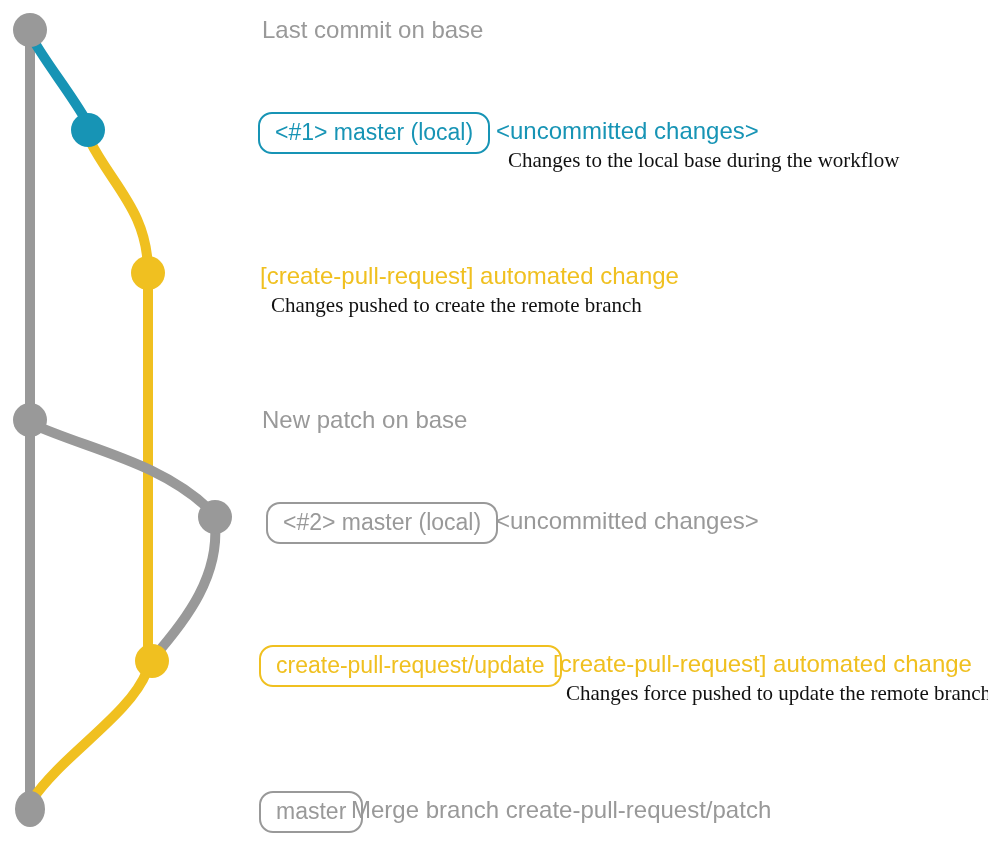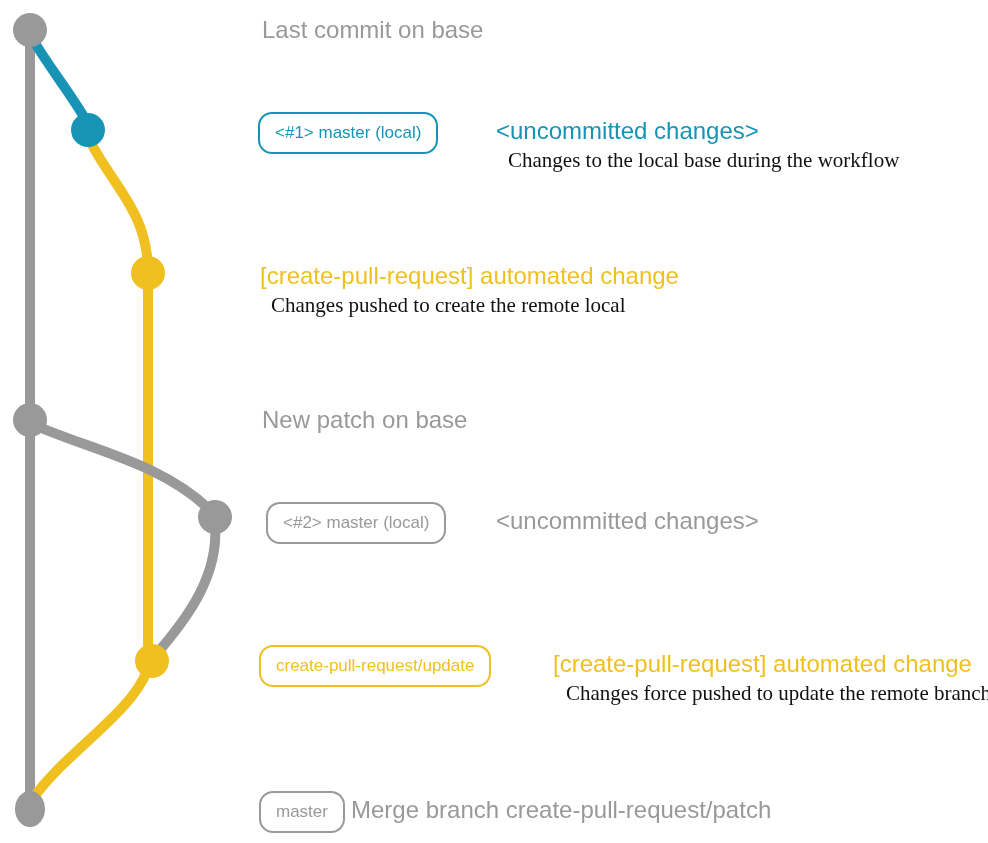--- a/index.html
+++ b/index.html
@@ -35,21 +35,21 @@
     line-height: 26px;
   }
   .c-gray { color: var(--base_gray, #999999); }
   .c-teal { color: var(--teal, #1794b5); }
   .c-gold { color: var(--gold, #f0c020); }
 
   .badge {
     position: absolute;
     display: inline-block;
     white-space: nowrap;
-    font-size: 17px;
+    font-size: 23px;
     line-height: 23px;
     padding: 7px 15px 8px 15px;
     border-radius: 14px;
     border: 2px solid currentColor;
     box-sizing: border-box;
   }
   .desc {
     position: absolute;
     white-space: nowrap;
     font-family: "Liberation Serif", serif;
@@ -85,21 +85,21 @@
     <ellipse class="fill-gray" cx="30" cy="809" rx="15" ry="18"></ellipse>
   </svg>
 
   <div class="lbl c-gray" style="left:262px; top:17px;">Last commit on base</div>
 
   <div class="badge c-teal" style="left:258px; top:112px;">&lt;#1&gt; master (local)</div>
   <div class="lbl c-teal" style="left:496px; top:118px;">&lt;uncommitted changes&gt;</div>
   <div class="desc" style="left:508px; top:149px;">Changes to the local base during the workflow</div>
 
   <div class="lbl c-gold" style="left:260px; top:263px;">[create-pull-request] automated change</div>
-  <div class="desc" style="left:271px; top:294px;">Changes pushed to create the remote local</div>
+  <div class="desc" style="left:271px; top:294px;">Changes pushed to create the remote branch</div>
 
   <div class="lbl c-gray" style="left:262px; top:407px;">New patch on base</div>
 
   <div class="badge c-gray" style="left:266px; top:502px;">&lt;#2&gt; master (local)</div>
   <div class="lbl c-gray" style="left:496px; top:508px;">&lt;uncommitted changes&gt;</div>
 
   <div class="badge c-gold" style="left:259px; top:645px;">create-pull-request/update</div>
   <div class="lbl c-gold" style="left:553px; top:651px;">[create-pull-request] automated change</div>
   <div class="desc" style="left:566px; top:682px;">Changes force pushed to update the remote branch</div>
 

